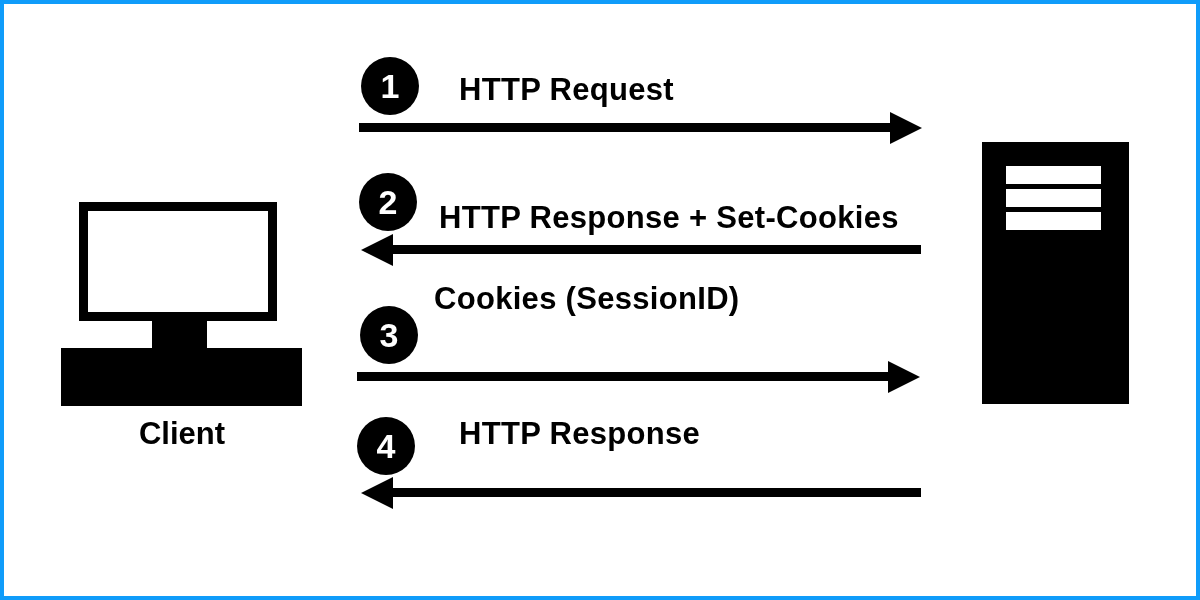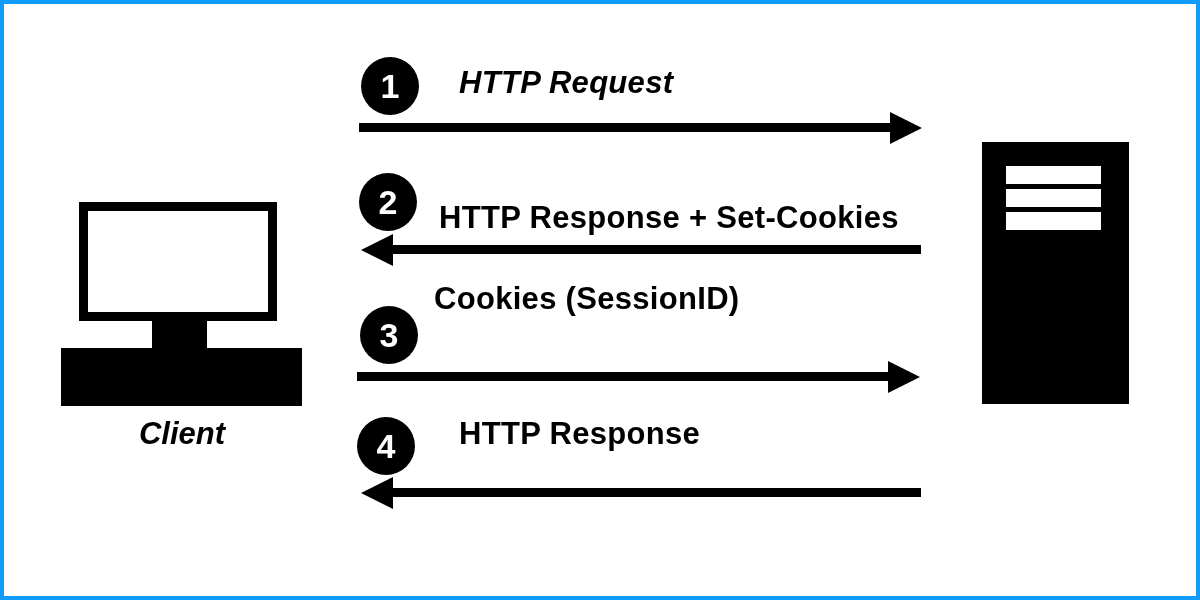--- a/index.html
+++ b/index.html
@@ -20,34 +20,34 @@
     border:9px solid var(--ink);background:var(--background);box-sizing:border-box;}
   .neck{position:absolute;left:148px;top:315px;width:55px;height:30px;background:var(--ink);}
   .base{position:absolute;left:57px;top:344px;width:241px;height:58px;background:var(--ink);}
   
   .server-box{position:absolute;left:978px;top:138px;width:147px;height:262px;background:var(--ink);}
   .slot{position:absolute;left:24px;width:95px;height:18px;background:var(--background);}
   .slot-1{top:24px}.slot-2{top:47px}.slot-3{top:70px}
   
   .node-label{position:absolute;top:410px;width:240px;text-align:center;
     font-size:31px;font-weight:bold;line-height:40px;}
-  .client-label{left:58px;font-style:italic;}
+  .client-label{left:58px;}
   .server-label{left:931px;}
   
   .badge{position:absolute;width:58px;height:58px;border-radius:50%;background:var(--ink);
     color:var(--badge-text);display:flex;align-items:center;justify-content:center;
     font-size:34px;font-weight:bold;}
   #b1{left:357px;top:53px;}
   #b2{left:355px;top:169px;}
   #b3{left:356px;top:302px;}
   #b4{left:353px;top:413px;}
   
   .msg-label{position:absolute;font-size:31px;font-weight:bold;line-height:42px;
     white-space:nowrap;letter-spacing:.3px;}
-  #l1{left:455px;top:58px;font-style:italic;}
+  #l1{left:455px;top:65px;}
   #l2{left:435px;top:193px;}
   #l3{left:430px;top:274px;}
   #l4{left:455px;top:409px;}
   
   .arrow{position:absolute;height:32px;}
   .arrow .shaft{position:absolute;top:11px;height:9px;background:var(--ink);}
   .arrow.right .shaft{left:0;right:29px;}
   .arrow.left  .shaft{left:29px;right:0;}
   .arrow .head{position:absolute;top:0;width:0;height:0;
     border-top:16px solid transparent;border-bottom:16px solid transparent;}

